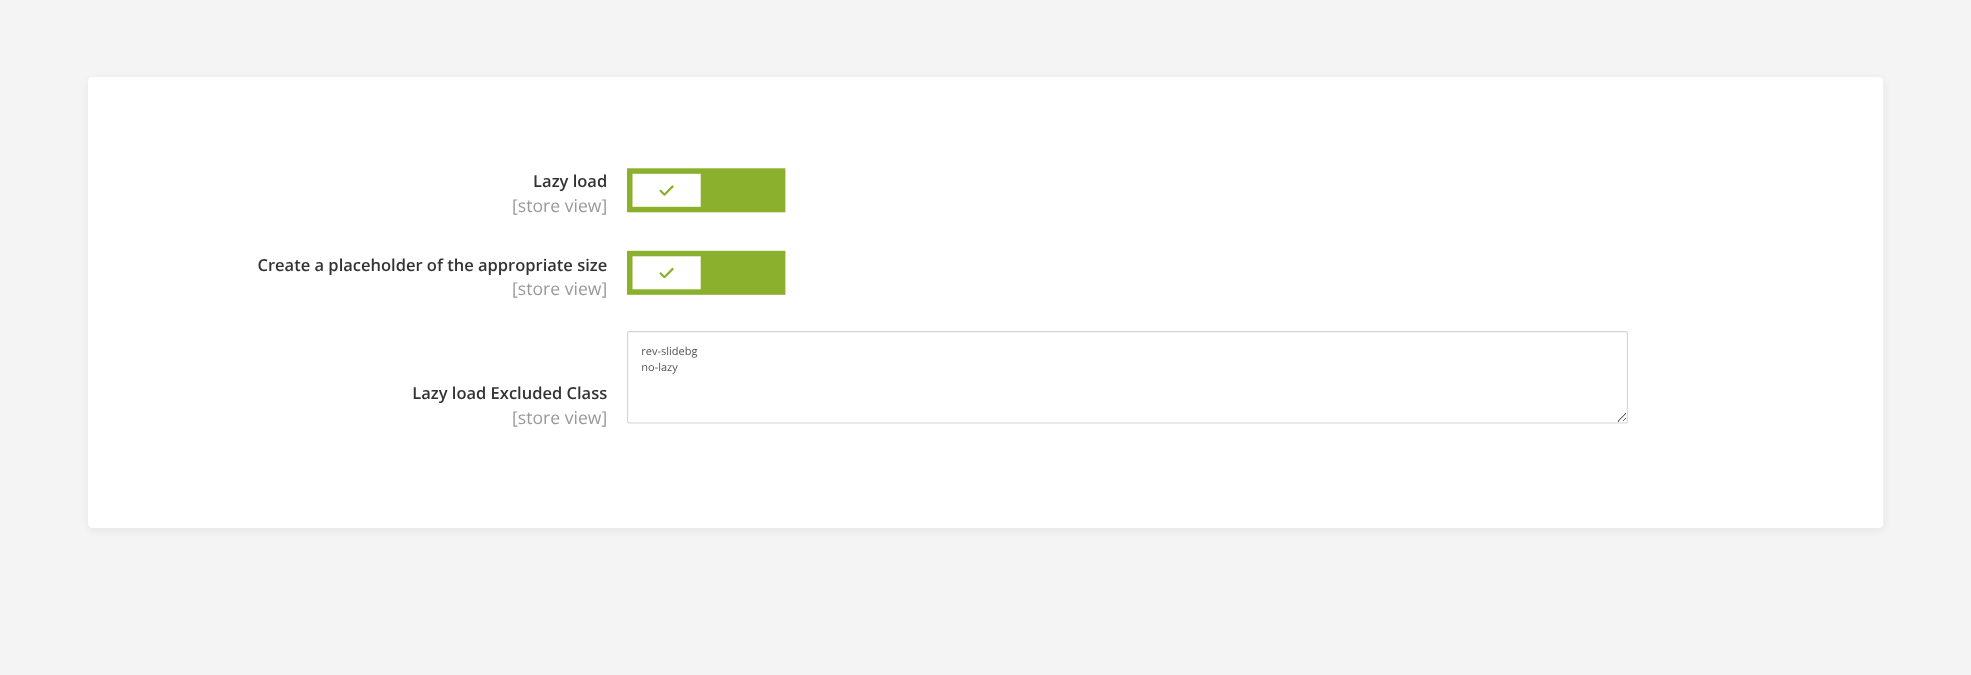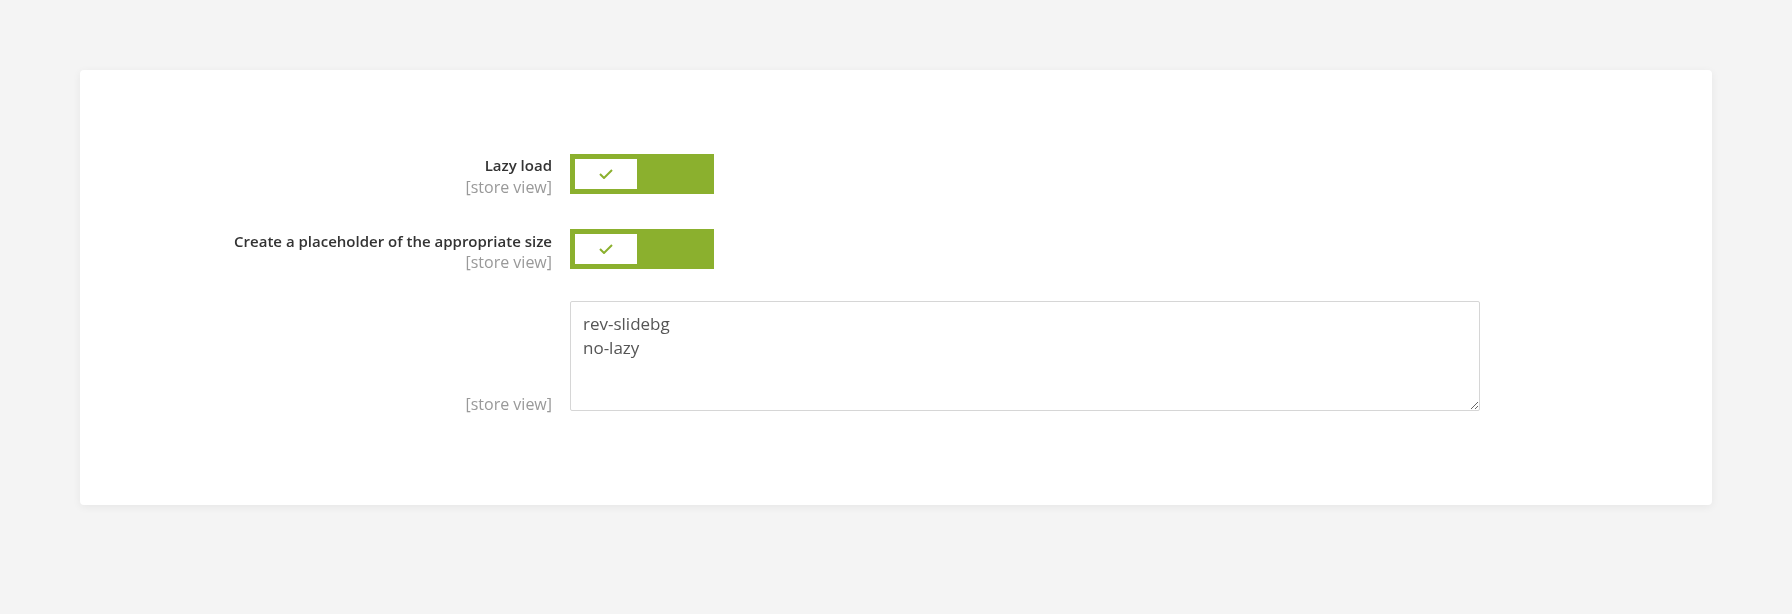--- a/index.html
+++ b/index.html
@@ -67,26 +67,26 @@
 }
 .check-icon {
   width: 14px;
   height: 10px;
   stroke: #8bb02e;
   stroke-width: 2;
   fill: none;
 }
 textarea.excluded {
   width: 910px;
-  height: 110px;
+  height: 84px;
   border: 1px solid #d6d6d6;
   border-radius: 2px;
   padding: 10px 12px;
   font-family: inherit;
-  font-size: 17px;
+  font-size: 10px;
   color: #555;
   resize: both;
   outline: none;
   line-height: 1.4;
 }
 </style>
 </head>
 <body>
 
 <div class="panel">
@@ -118,20 +118,21 @@
           <svg class="check-icon" viewBox="0 0 14 10">
               <polyline points="1,5 5,9 13,1"></polyline>
             </svg>
         </div>
       </div>
     </div>
   </div>
 
   <div class="form-row">
     <div class="label-col">
+      <span class="label-main">Lazy load Excluded Class</span>
       <span class="label-scope">[store view]</span>
     </div>
     <div class="control-col">
       <textarea class="excluded" style="">rev-slidebg
 no-lazy</textarea>
     </div>
   </div>
 
 </div>
 

